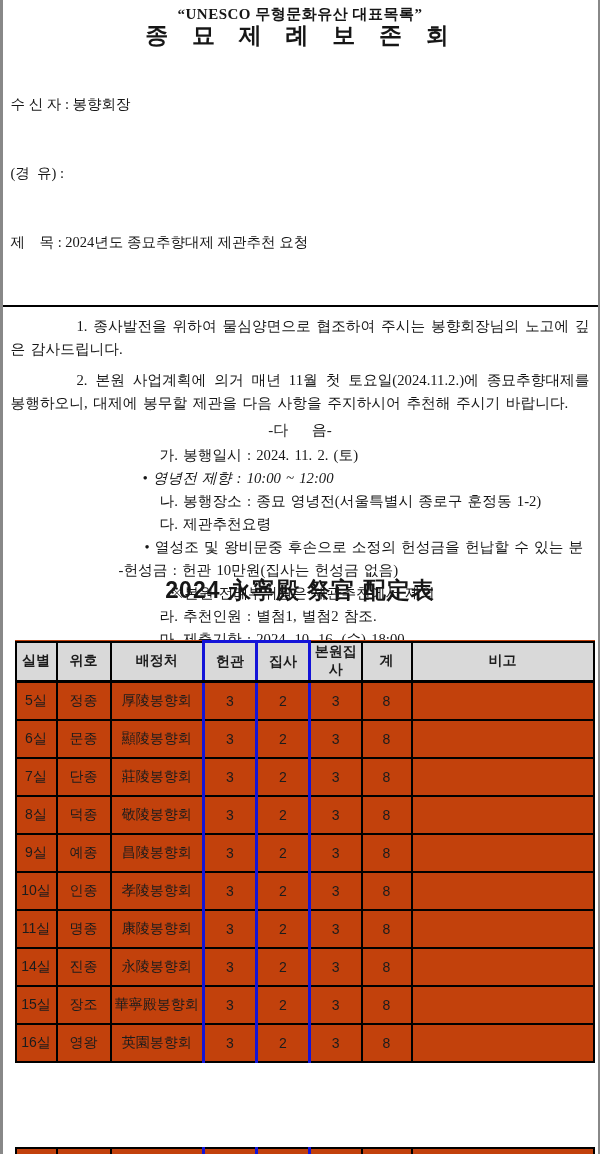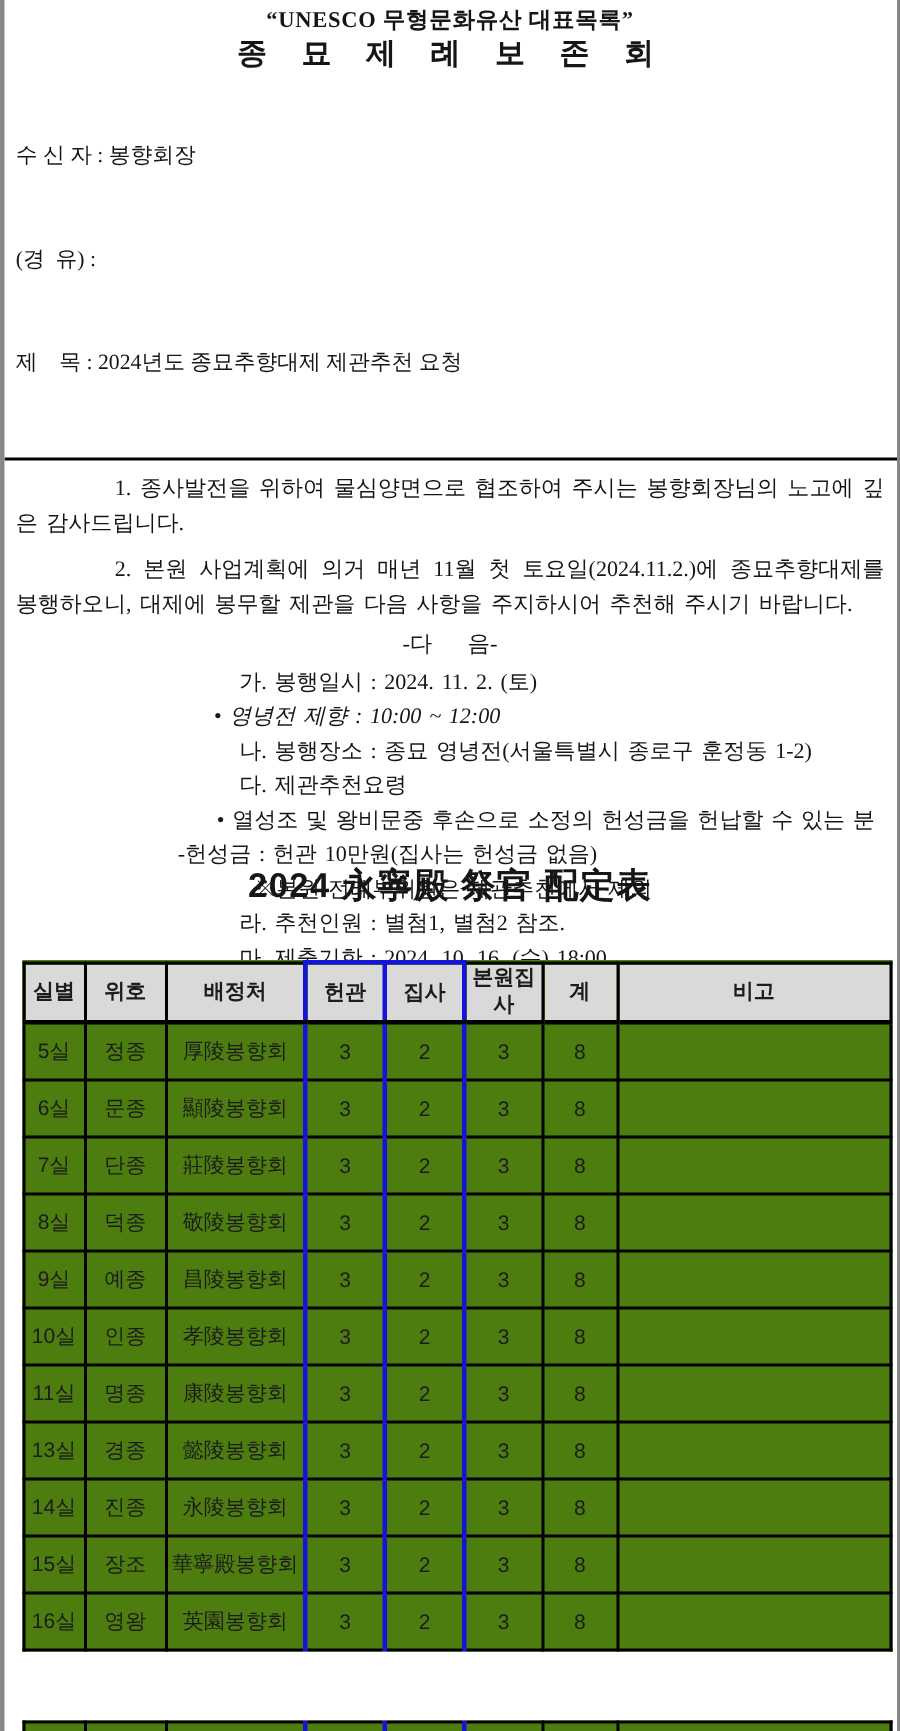--- a/index.html
+++ b/index.html
@@ -18,21 +18,21 @@
     font-family:"Liberation Serif","DejaVu Serif",serif;
   }
   
   .unesco-line{
     padding-top:6px;text-align:center;
     font-weight:bold;font-size:15px;line-height:17px;letter-spacing:0.5px;
     white-space:pre;
   }
   .org-line{
     margin-top:2px;text-align:center;
-    font-weight:bold;font-size:20px;line-height:22px;
+    font-weight:bold;font-size:23px;line-height:22px;
     letter-spacing:6px;word-spacing:6px;white-space:pre;
   }
   .addr{
     margin:0 8px 0 8px;
     font-size:14.5px;line-height:23px;
     white-space:pre-wrap;
   }
   .rule{
     height:2px;background:#000;border:0;margin:5px 0 0 0;width:100%;
   }
@@ -71,21 +71,21 @@
     text-align:center;
     font-family:"Liberation Sans","DejaVu Sans",sans-serif;
     font-weight:bold;font-size:23px;line-height:28px;
     letter-spacing:1px;
   }
   table.main, table.strip{
     position:absolute;left:12px;
     border-collapse:collapse;table-layout:fixed;
     width:578px;
     font-family:"Liberation Sans","DejaVu Sans",sans-serif;
-    background:#4d7c0f;
+    background:#c2410c;
   }
   table.main{top:640px;}
   table.strip{top:1147px;}
   col.c0{width:41px;} col.c1{width:54px;} col.c2{width:93px;}
   col.c3{width:53px;} col.c4{width:53px;} col.c5{width:52px;}
   col.c6{width:50px;} col.c7{width:182px;}
   table.main th, table.main td{
     border:2px solid #000;
     text-align:center;vertical-align:middle;
     padding:0;font-size:14px;color:#1c1c1c;
@@ -232,30 +232,20 @@
           <td>11실</td>
           <td>명종</td>
           <td>康陵봉향회</td>
           <td class="bl br">3</td>
           <td class="bl br">2</td>
           <td>3</td>
           <td>8</td>
           <td></td>
         </tr>
         <tr>
-          <td>13실</td>
-          <td>경종</td>
-          <td>懿陵봉향회</td>
-          <td class="bl br">3</td>
-          <td class="bl br">2</td>
-          <td>3</td>
-          <td>8</td>
-          <td></td>
-        </tr>
-        <tr>
           <td>14실</td>
           <td>진종</td>
           <td>永陵봉향회</td>
           <td class="bl br">3</td>
           <td class="bl br">2</td>
           <td>3</td>
           <td>8</td>
           <td></td>
         </tr>
         <tr>

